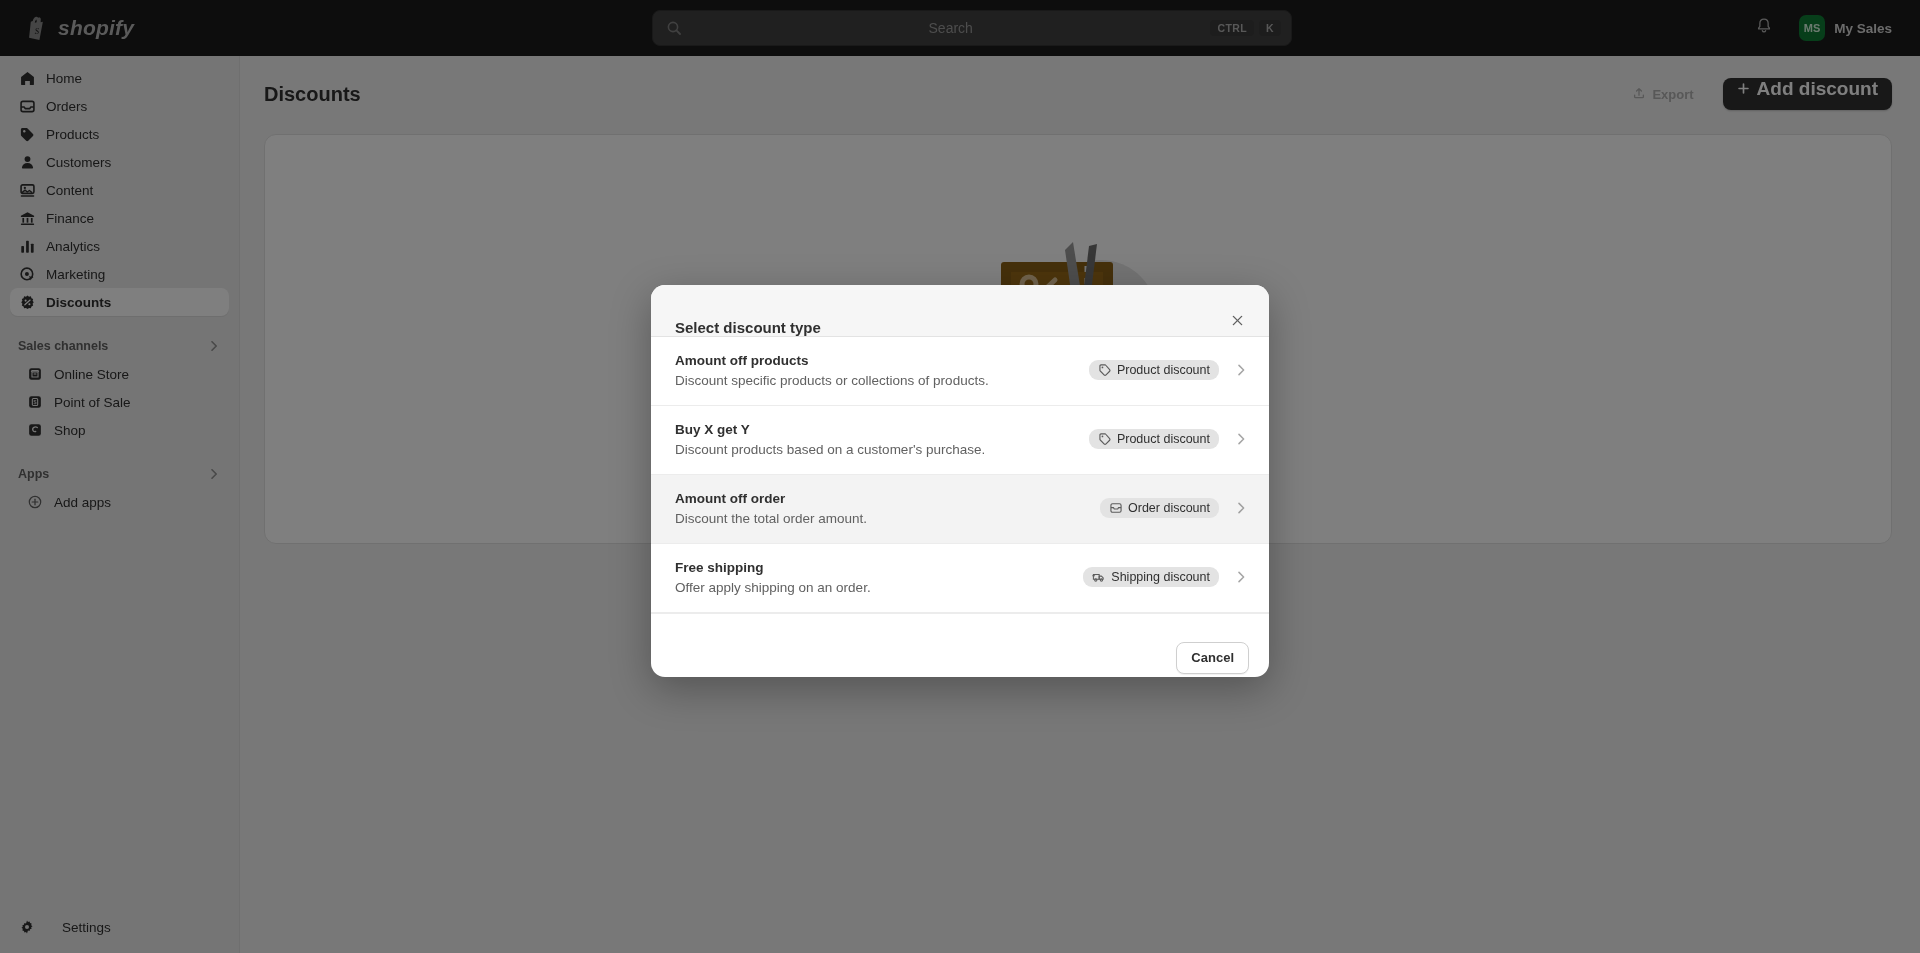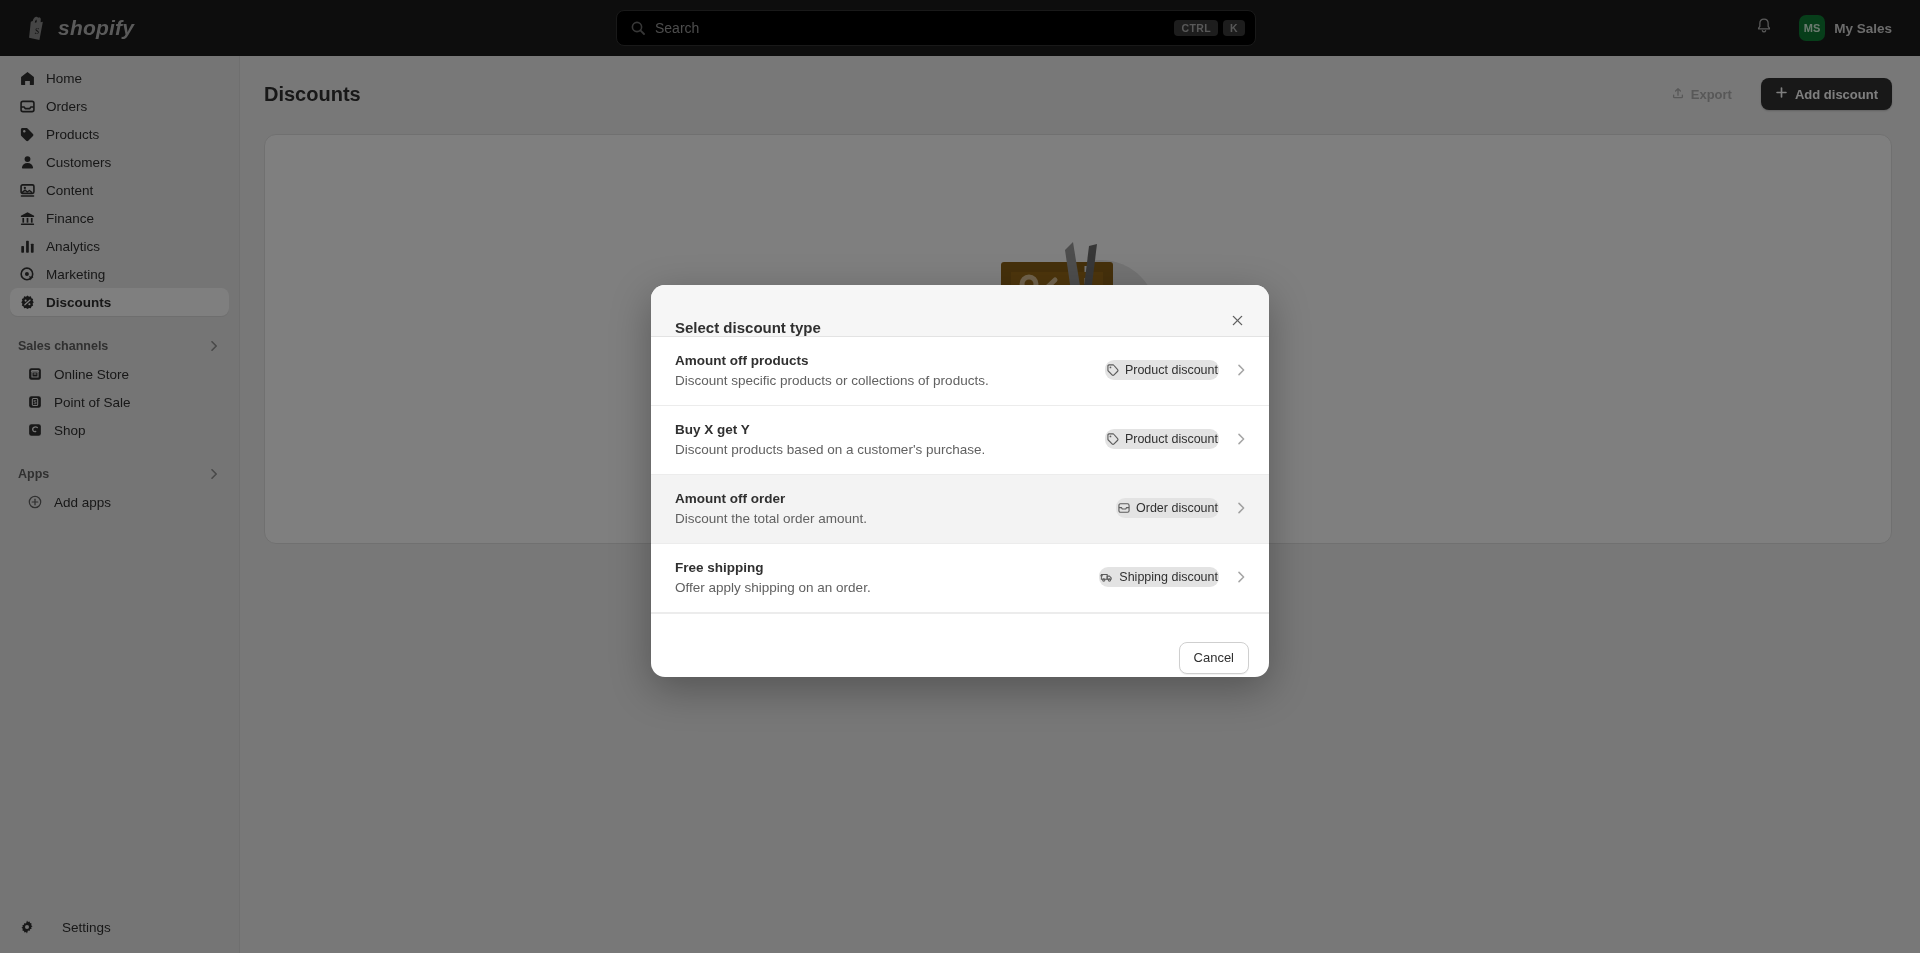--- a/index.html
+++ b/index.html
@@ -20,25 +20,25 @@
     z-index: 5;
   }
   .logo-wrap {
     width: 240px; height: 56px;
     display: flex; align-items: center; padding-left: 26px; gap: 9px;
   }
   .logo-mark { width: 23px; height: 26px; display: block; }
   .logo-text { font-size: 21px; font-style: italic; font-weight: bold; color: #b5b5b5; letter-spacing: .2px; }
 
   .search-box {
-    position: absolute; left: 616px; top: 10px;
+    position: absolute; left: 652px; top: 10px;
     width: 640px; height: 36px;
-    background: #000000; border: 1px solid #333;
+    background: #404040; border: 1px solid #333;
     border-radius: 8px;
-    display: flex; align-items: center; padding: 0 10px 0 13px;
+    display: flex; align-items: center; padding: 0 10px 0 13px; text-align: center;
   }
   .search-ico { width: 16px; height: 16px; flex: none; margin-right: 9px; opacity: .72; }
   .search-ph { font-size: 14px; color: #9a9a9a; flex: 1; }
   .kbd-grp { display: flex; gap: 5px; }
   .kbd {
     background: #3a3a3a; color: #b0b0b0;
     font-size: 10.5px; font-weight: bold;
     border-radius: 4px; padding: 3px 7px; line-height: 1;
     letter-spacing: .4px;
   }
@@ -113,24 +113,24 @@
   .head-actions { display: flex; align-items: center; gap: 16px; }
   .btn-export {
     display: flex; align-items: center; gap: 6px;
     height: 32px; padding: 0 12px;
     border-radius: 8px; background: #f1f1f1;
     border: 1px solid transparent;
     color: #b0b0b0; font-size: 13px; font-weight: 600;
     cursor: default;
   }
   .btn-primary {
-    display: flex; align-items: center; gap: 7px;
+    display: flex; align-items: flex-start; gap: 7px;
     height: 32px; padding: 0 14px;
     border-radius: 8px; background: #303030;
-    color: #ffffff; font-size: 13px; font-weight: 600;
+    color: #ffffff; font-size: 19px; font-weight: 600;
     border: none; cursor: pointer;
     box-shadow: 0 1px 2px rgba(0,0,0,.2);
   }
 
   .card {
     margin: 24px 28px 0 24px;
     height: 410px;
     background: #ffffff;
     border: 1px solid #e1e1e1;
     border-radius: 12px;
@@ -176,35 +176,35 @@
     cursor: pointer; min-height: 69px;
     background: #ffffff;
   }
   .opt-row.hovered { background: #f3f3f3; }
   .opt-texts { flex: 1; min-width: 0; }
   .opt-title { font-size: 13.5px; font-weight: bold; color: #303030; }
   .opt-desc { font-size: 13.5px; color: #616161; margin-top: 5px; }
   .badge {
     display: inline-flex; align-items: center; gap: 5px;
     background: #e3e3e3; color: #303030;
-    border-radius: 9px; padding: 3px 1px;
+    border-radius: 9px; padding: 3px 9px;
     font-size: 12.5px; white-space: nowrap;
   }
   .badge-ico { width: 14px; height: 14px; flex: none; }
   .row-chev { width: 16px; height: 16px; margin-left: 14px; opacity: .55; flex: none; }
   .modal-foot {
     height: 64px;
     display: flex; align-items: center; justify-content: flex-end;
     padding: 0 20px;
     border-top: 1px solid #ececec;
   }
   .btn-cancel {
     height: 32px; padding: 0 14px;
     background: #ffffff; border: 1px solid #cfcfcf;
-    border-radius: 8px; font-size: 13px; font-weight: 400;
+    border-radius: 8px; font-size: 13px; font-weight: 700;
     color: #303030; cursor: pointer;
     box-shadow: 0 1px 1px rgba(0,0,0,.06);
     margin-top: 24px;
   }
 </style>
 </head>
 <body>
 
 <div id="root">
 

